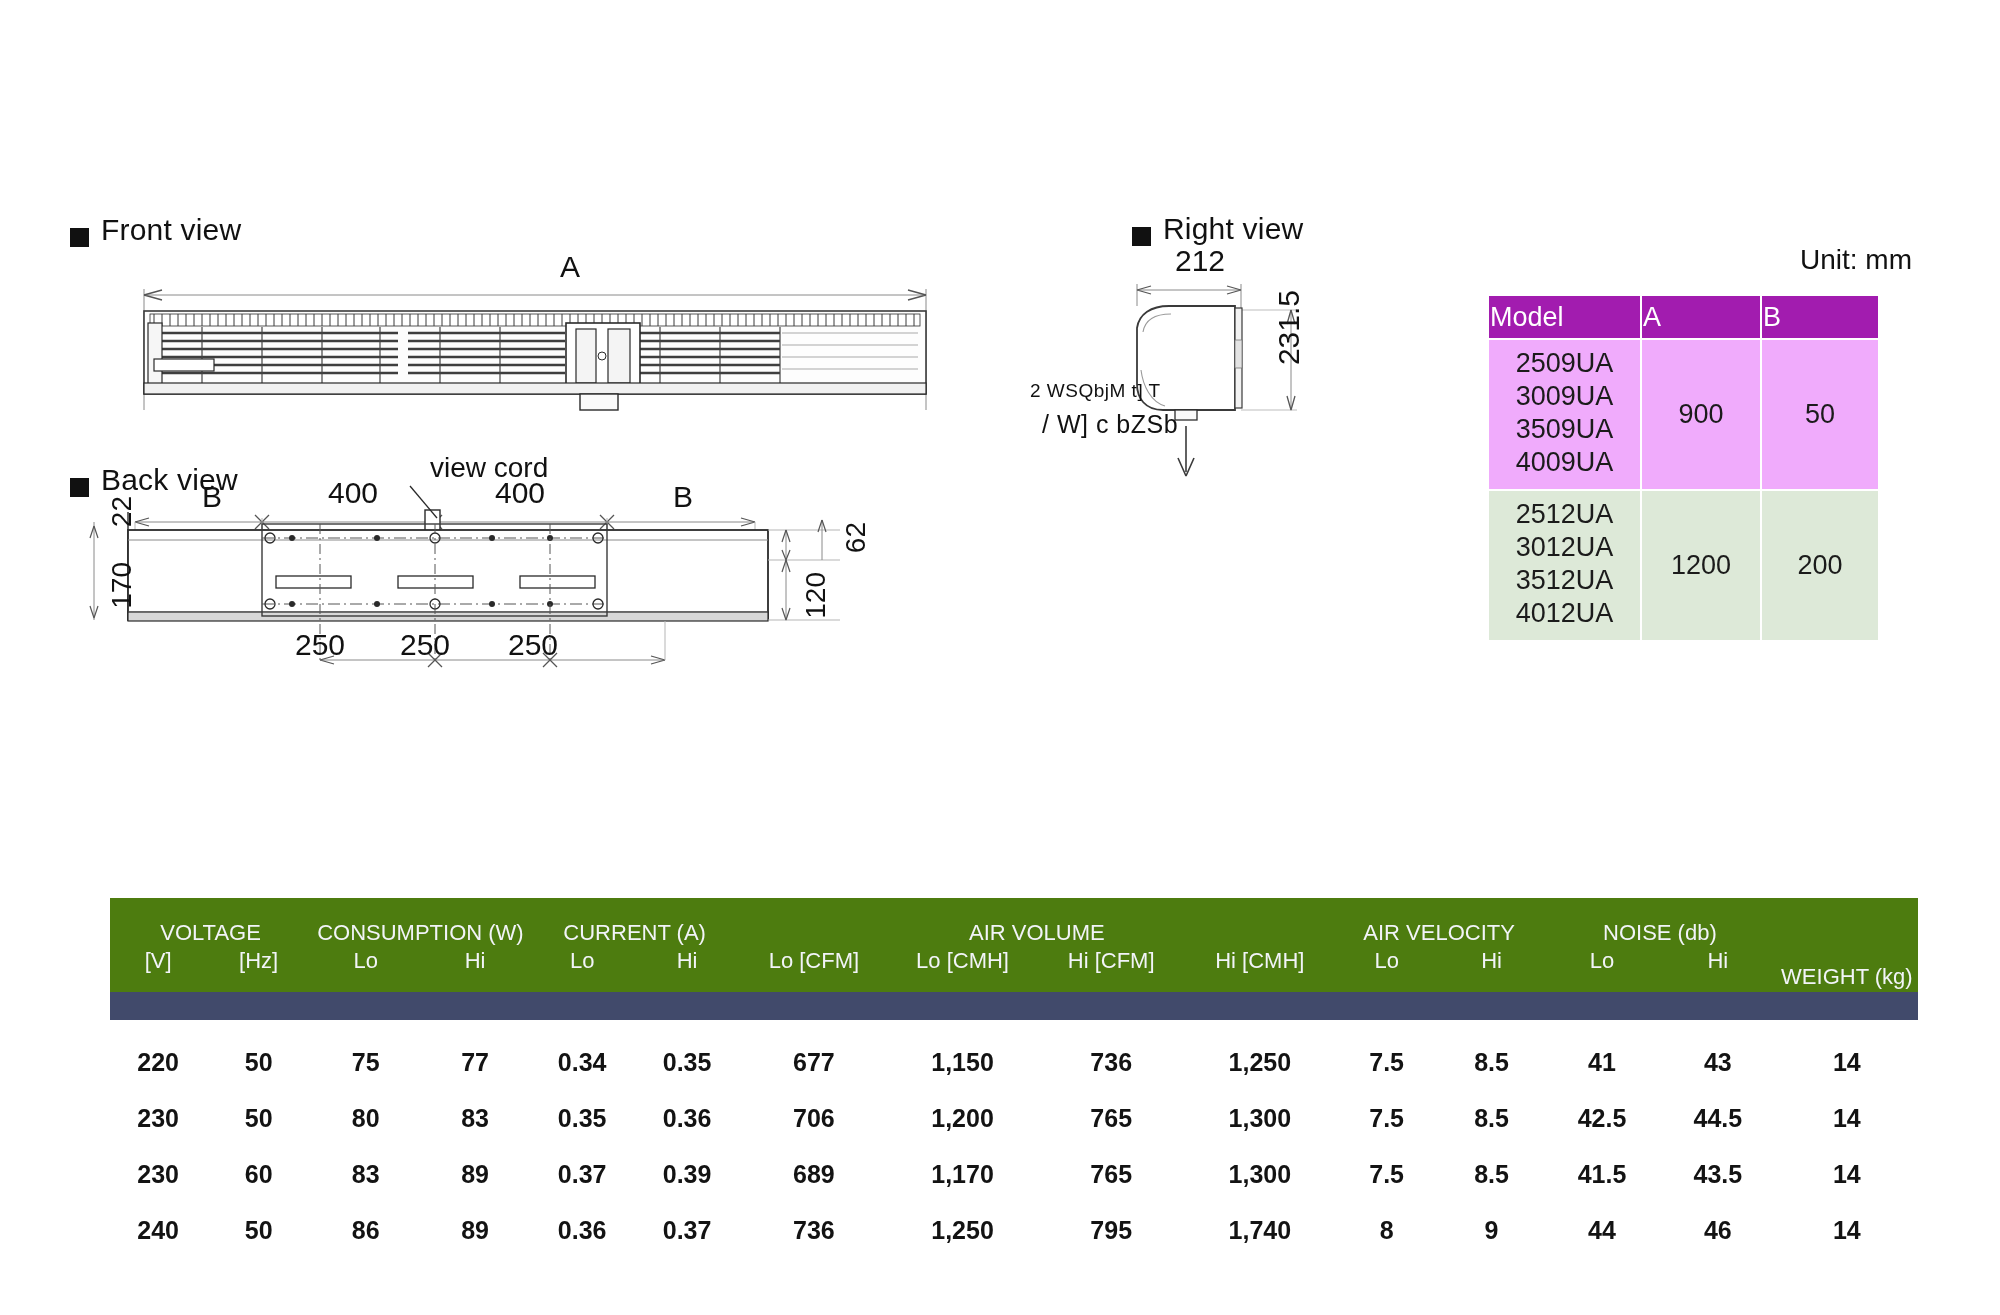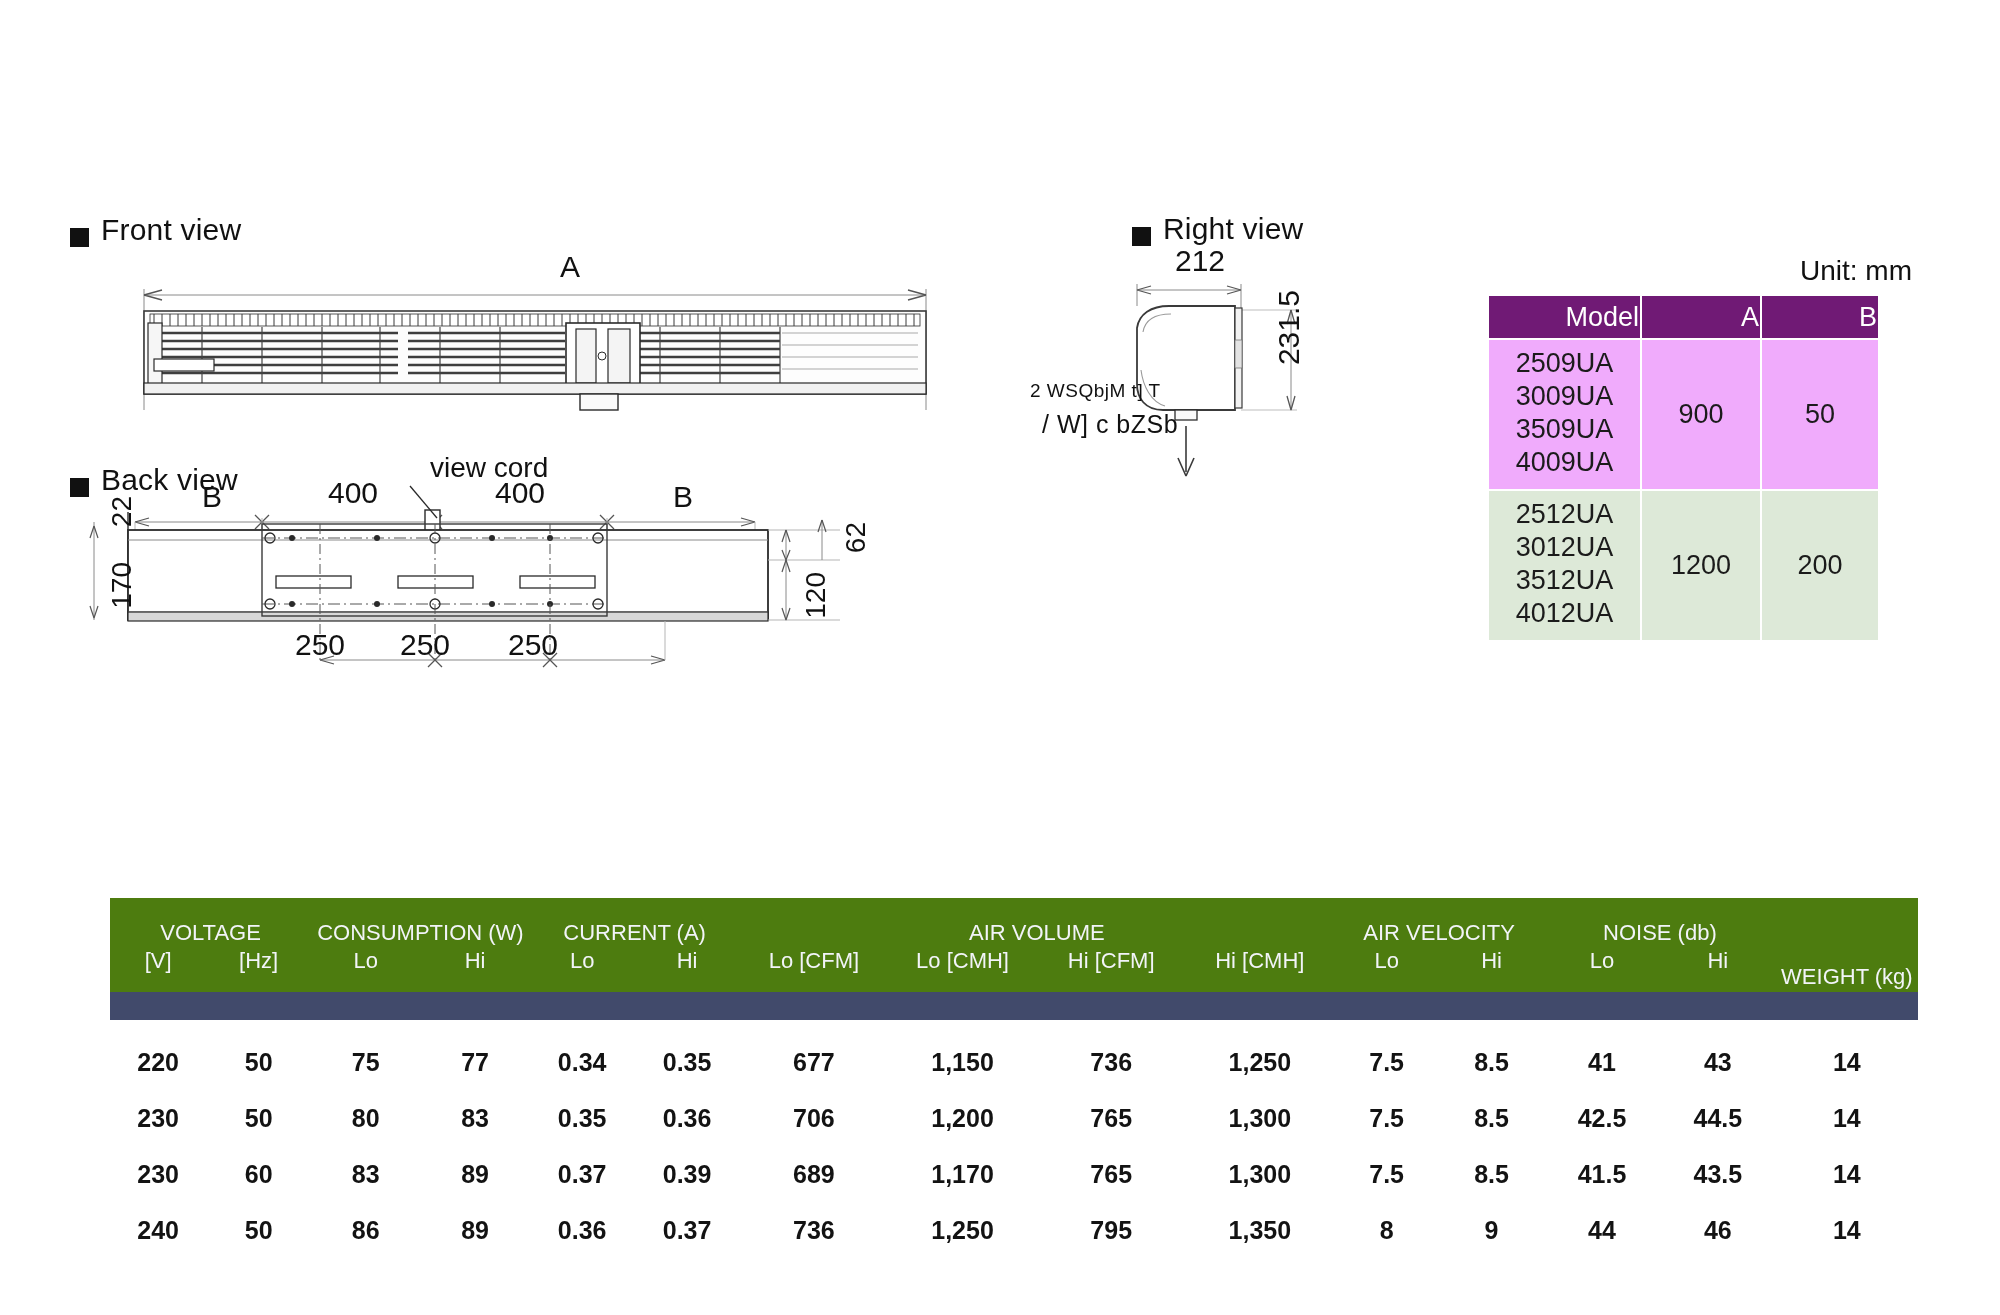--- a/index.html
+++ b/index.html
@@ -35,47 +35,47 @@
 
   svg{display:block;overflow:visible;}
 
   
   .model-table{
     position:absolute;left:1487px;top:294px;
     border-collapse:collapse;
     table-layout:fixed;
   }
   .model-table th{
-    background:#701a75;
+    background:#a21caf;
     color:#ffffff;
     font-weight:400;
     font-size:27px;
     height:40px;
     border:2px solid #ffffff;
-    text-align:right;
+    text-align:left;
   }
   .model-table td{
     border:2px solid #ffffff;
     text-align:center;
     font-size:27px;
     color:#1b1b1b;
     padding:0;
   }
   .model-table td.models{
     padding:7px 0 10px 0;
     line-height:1.22;
     font-size:27px;
   }
   .grp-blue td{background:#f0abfc;}
   .grp-green td{background:#dde9d8;}
   .col-model{width:153px;}
   .col-a{width:120px;}
   .col-b{width:118px;}
   .unit-mm{
-    position:absolute;left:1800px;top:255px;
+    position:absolute;left:1800px;top:244px;
     font-size:28px;color:#111;
   }
 
   
   .spec-wrap{position:absolute;left:110px;top:898px;width:1808px;}
   .spec-table{border-collapse:collapse;width:1808px;table-layout:fixed;}
   .spec-table thead tr.g{height:50px;}
   .spec-table thead tr.s{height:44px;}
   .spec-table thead th{
     background:#4d7c0f;
@@ -596,21 +596,21 @@
         <tr>
           <td>240</td>
           <td>50</td>
           <td>86</td>
           <td>89</td>
           <td>0.36</td>
           <td>0.37</td>
           <td>736</td>
           <td>1,250</td>
           <td>795</td>
-          <td>1,350</td>
+          <td>1,740</td>
           <td>8</td>
           <td>9</td>
           <td>44</td>
           <td>46</td>
           <td>14</td>
         </tr>
       </tbody>
     </table>
   </div>
 

